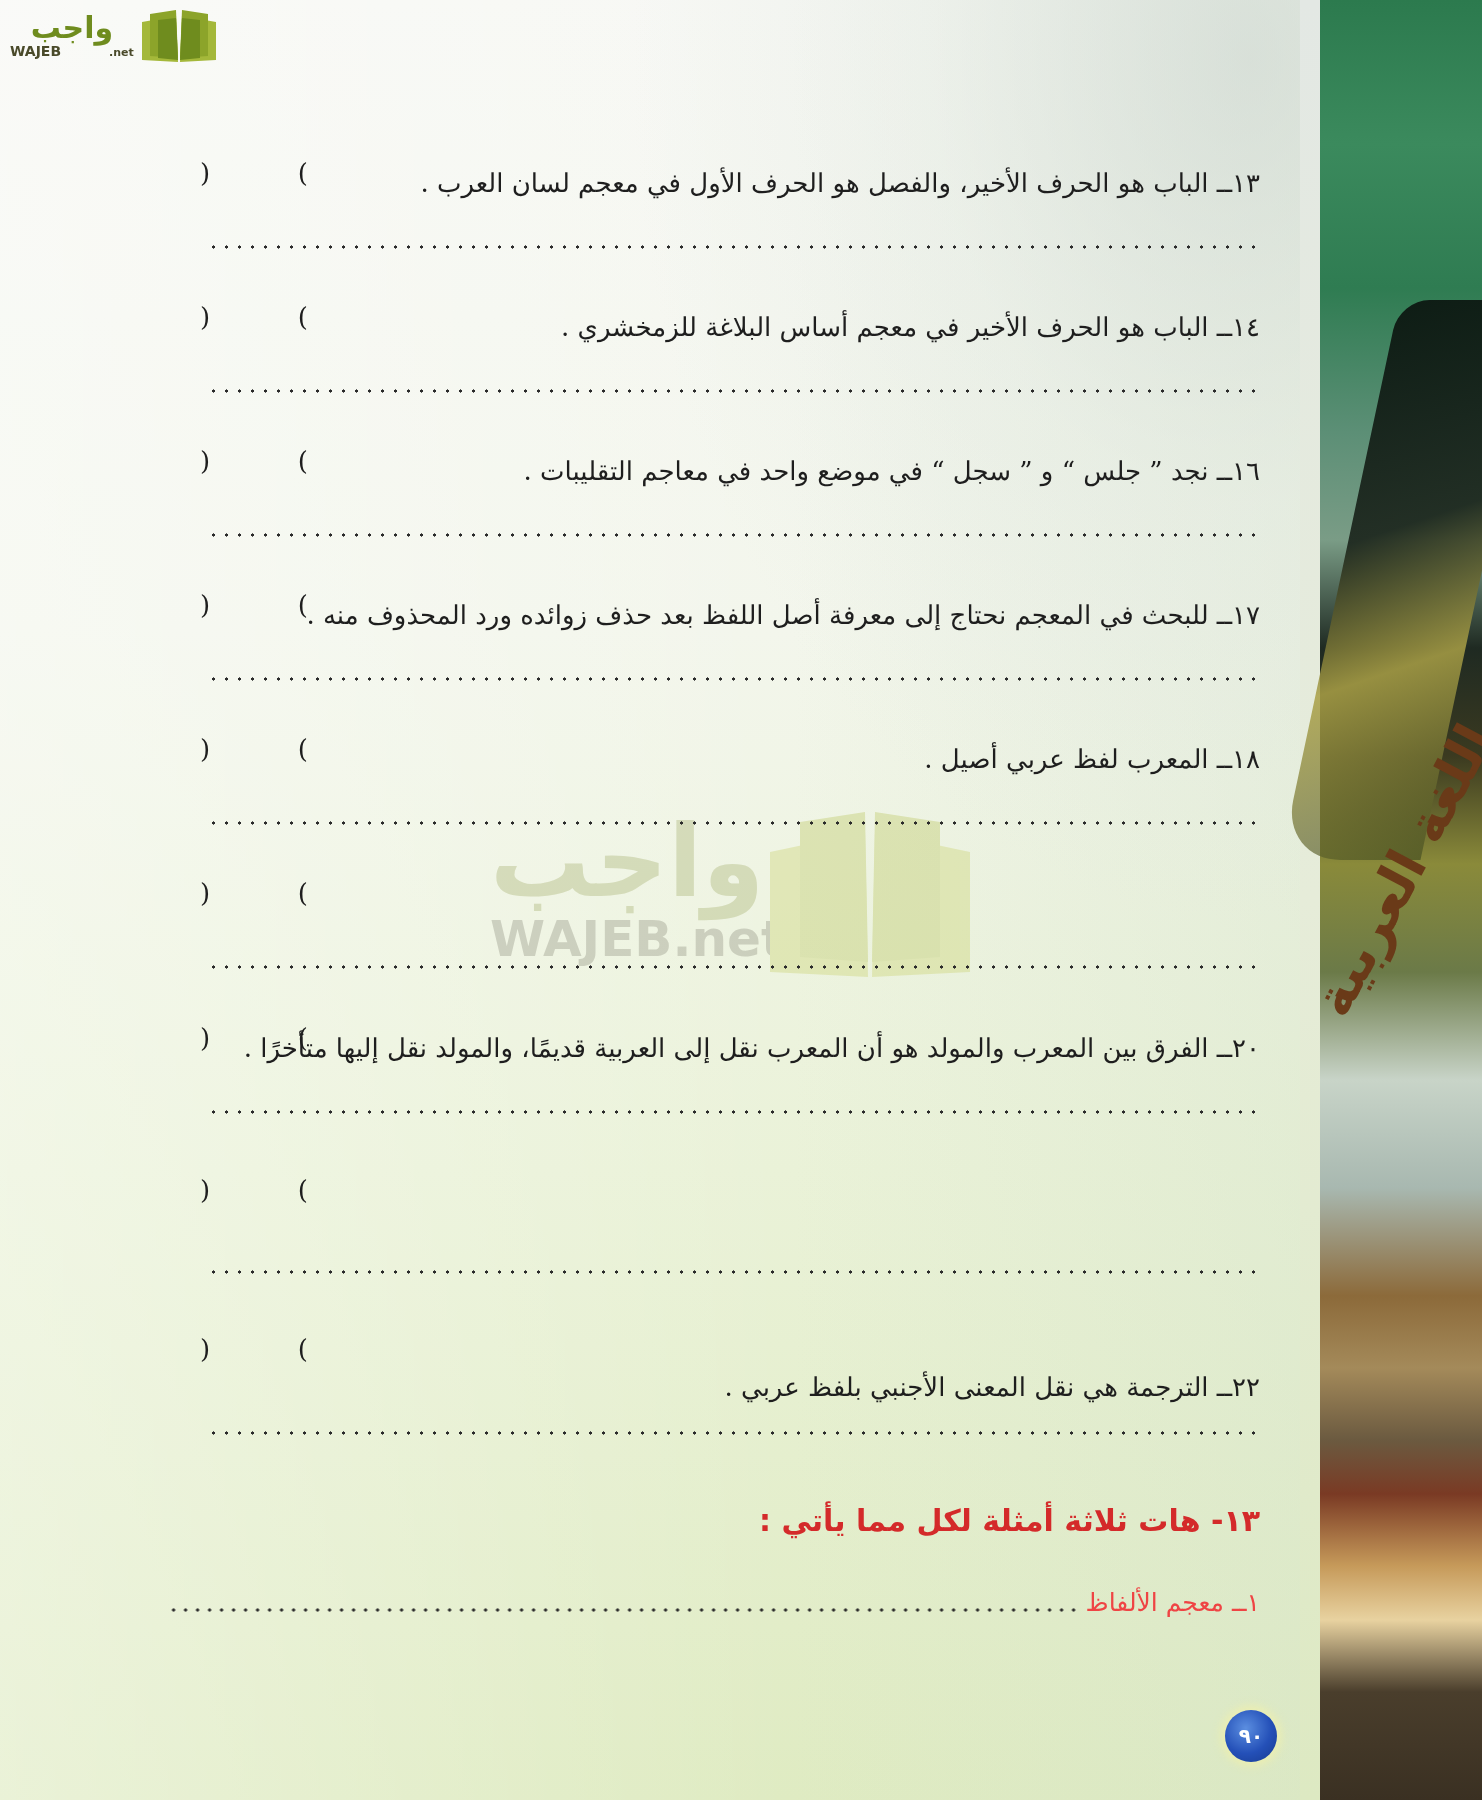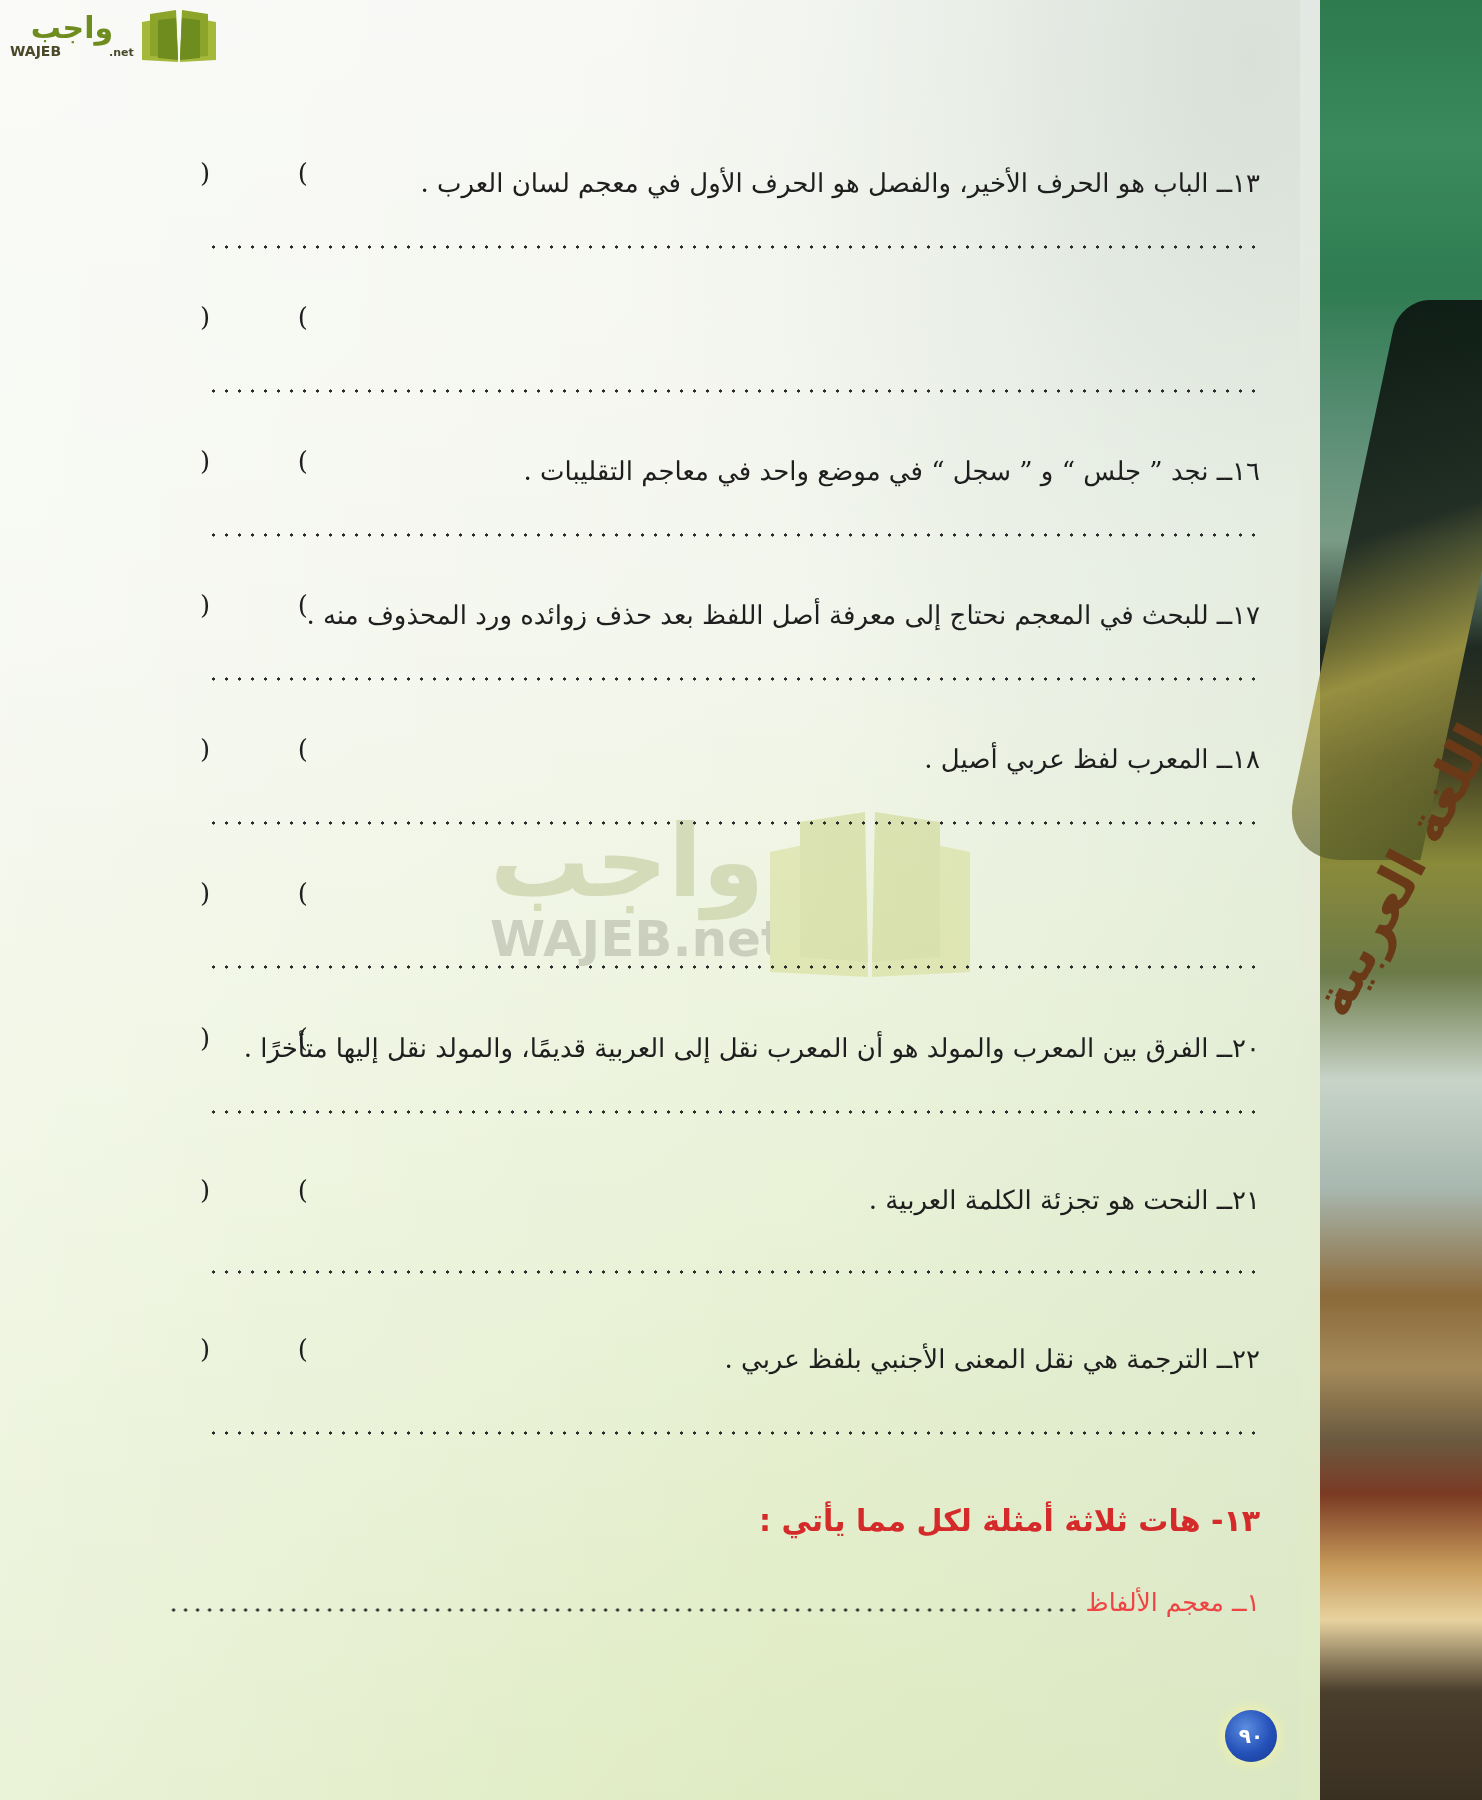--- a/index.html
+++ b/index.html
@@ -146,20 +146,23 @@
 
   <div class="item-line" style="top:148px;">
     <span class="item-text">١٣ــ الباب هو الحرف الأخير، والفصل هو الحرف الأول في معجم لسان العرب .</span>
   </div>
   <div class="paren-box" style="top:153px;">
     <span>)</span>
     <span>(</span>
   </div>
   <div class="dots" style="top:241px;"></div>
 
+  <div class="item-line" style="top:292px;">
+    <span class="item-text">١٤ــ الباب هو الحرف الأخير في معجم أساس البلاغة للزمخشري .</span>
+  </div>
   <div class="paren-box" style="top:297px;">
     <span>)</span>
     <span>(</span>
   </div>
   <div class="dots" style="top:385px;"></div>
 
   <div class="item-line" style="top:436px;">
     <span class="item-text">١٦ــ نجد ” جلس “ و ” سجل “ في موضع واحد في معاجم التقليبات .</span>
   </div>
   <div class="paren-box" style="top:441px;">
@@ -194,30 +197,27 @@
 
   <div class="item-line" style="top:1013px;">
     <span class="item-text">٢٠ــ الفرق بين المعرب والمولد هو أن المعرب نقل إلى العربية قديمًا، والمولد نقل إليها متأخرًا .</span>
   </div>
   <div class="paren-box" style="top:1018px;">
     <span>)</span>
     <span>(</span>
   </div>
   <div class="dots" style="top:1106px;"></div>
 
-  <div class="item-line" style="top:1165px;">
-    <span class="item-text">٢١ــ النحت هو تجزئة الكلمة العربية .</span>
-  </div>
   <div class="paren-box" style="top:1170px;">
     <span>)</span>
     <span>(</span>
   </div>
   <div class="dots" style="top:1266px;"></div>
 
-  <div class="item-line" style="top:1324px;">
+  <div class="item-line" style="top:1352px;">
     <span class="item-text">٢٢ــ الترجمة هي نقل المعنى الأجنبي بلفظ عربي .</span>
   </div>
   <div class="paren-box" style="top:1329px;">
     <span>)</span>
     <span>(</span>
   </div>
   <div class="dots" style="top:1427px;"></div>
 
   <div class="section-heading">١٣- هات ثلاثة أمثلة لكل مما يأتي :</div>
 

